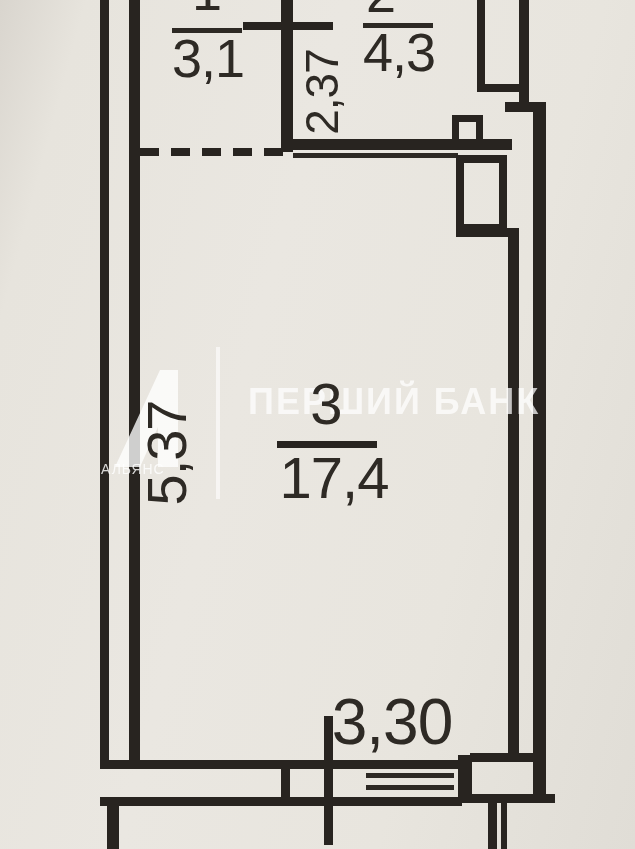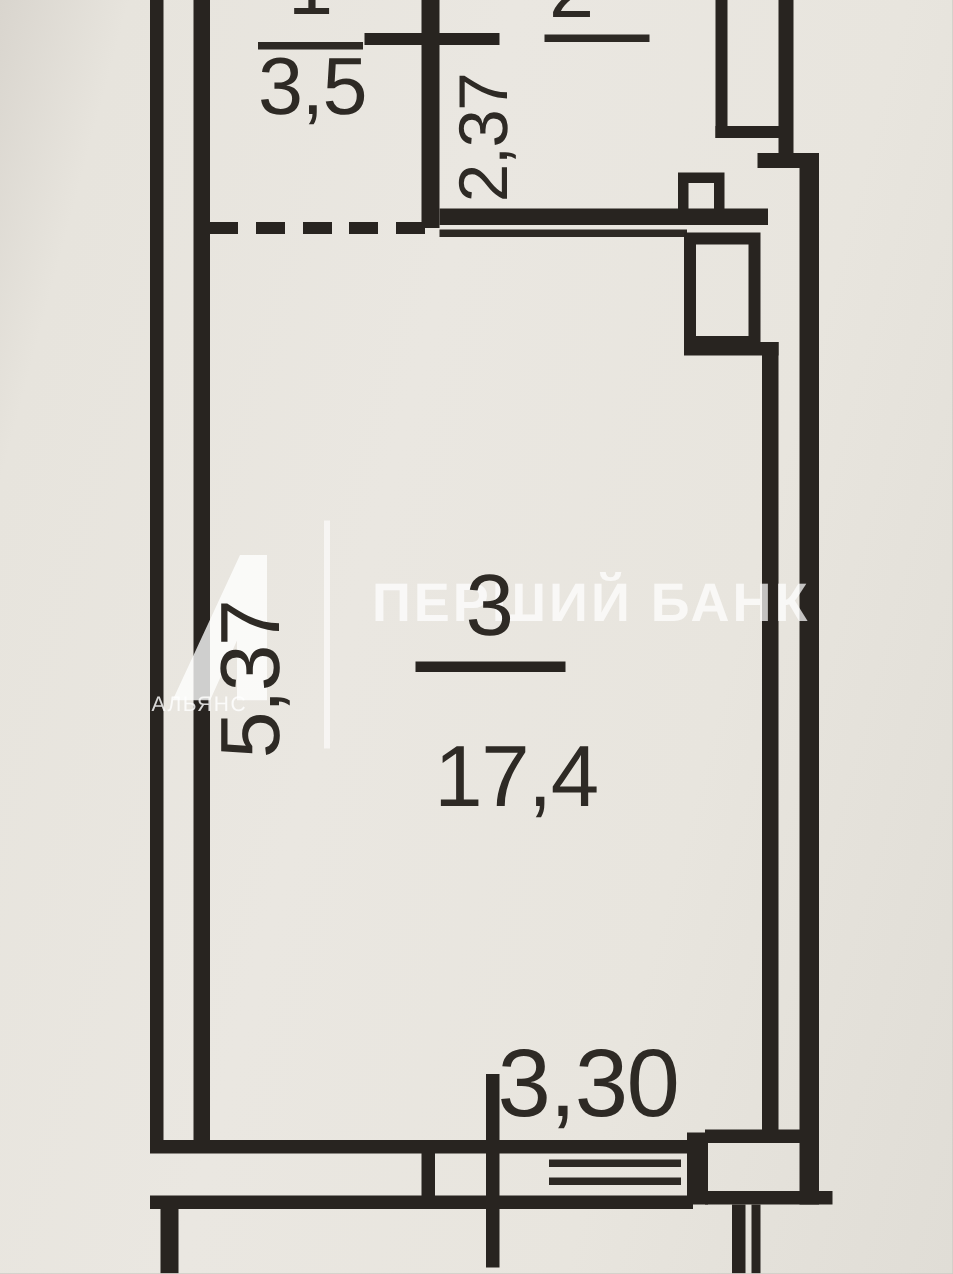--- a/index.html
+++ b/index.html
@@ -78,23 +78,24 @@
   <svg class="wm" style="left:112px;top:365px;" width="70" height="102" viewBox="0 0 70 102">
     <polygon points="3,102 48,5 66,5 66,102 46,102 46,62 28,102" fill="rgba(255,255,255,0.78)"></polygon>
   </svg>
   <div class="wm" style="left:101px;top:462px;font-size:14px;font-weight:normal;letter-spacing:1px;color:rgba(255,255,255,0.82);">АЛЬЯНС</div>
   <div class="wm" style="left:216px;top:347px;width:4px;height:152px;background:rgba(255,255,255,0.6);"></div>
   <div class="wm" style="left:248px;top:384px;font-size:36px;font-weight:700;letter-spacing:2px;color:rgba(255,255,255,0.72);">ПЕРШИЙ БАНК</div>
 
   <div class="clip-glyph" style="left:192px;top:-36px;font-size:54px;">1</div>
   <div class="clip-glyph" style="left:366px;top:-34px;font-size:54px;">2</div>
 
-  <div class="plan-label" style="left:208px;top:58px;font-size:54px;">3,5</div>
+  <div class="plan-label" style="left:208px;top:58px;font-size:54px;">3,1</div>
+  <div class="plan-label" style="left:399px;top:52px;font-size:54px;">4,3</div>
 
   <div class="plan-label rot" style="left:322px;top:92px;font-size:46px;">2,37</div>
   <div class="plan-label rot" style="left:167px;top:453px;font-size:56px;">5,37</div>
 
   <div class="plan-label" style="left:326px;top:404px;font-size:58px;">3</div>
-  <div class="plan-label" style="left:344px;top:478px;font-size:58px;margin-top:40px;">17,4</div>
+  <div class="plan-label" style="left:334px;top:478px;font-size:58px;">17,4</div>
 
   <div class="plan-label" style="left:392px;top:722px;font-size:64px;">3,30</div>
 
 </div>
 
 </body></html>

